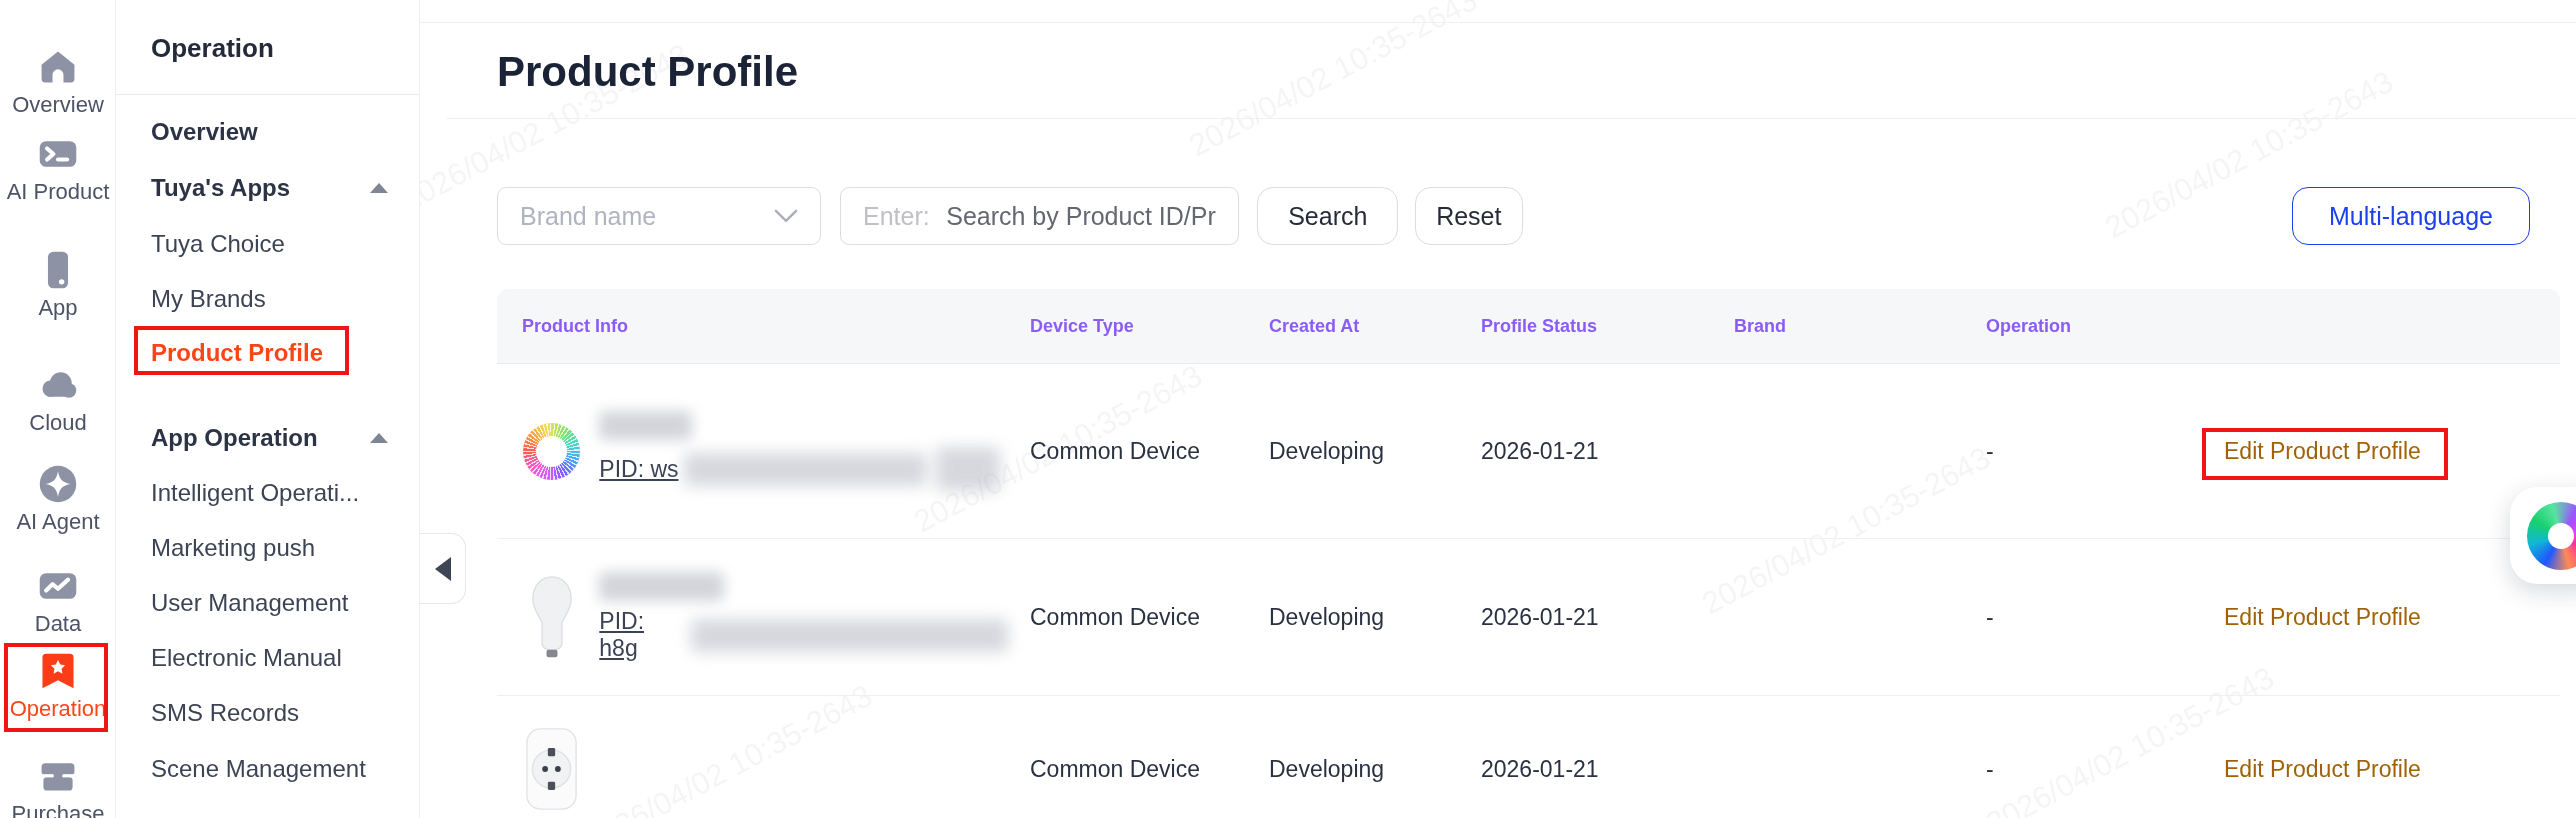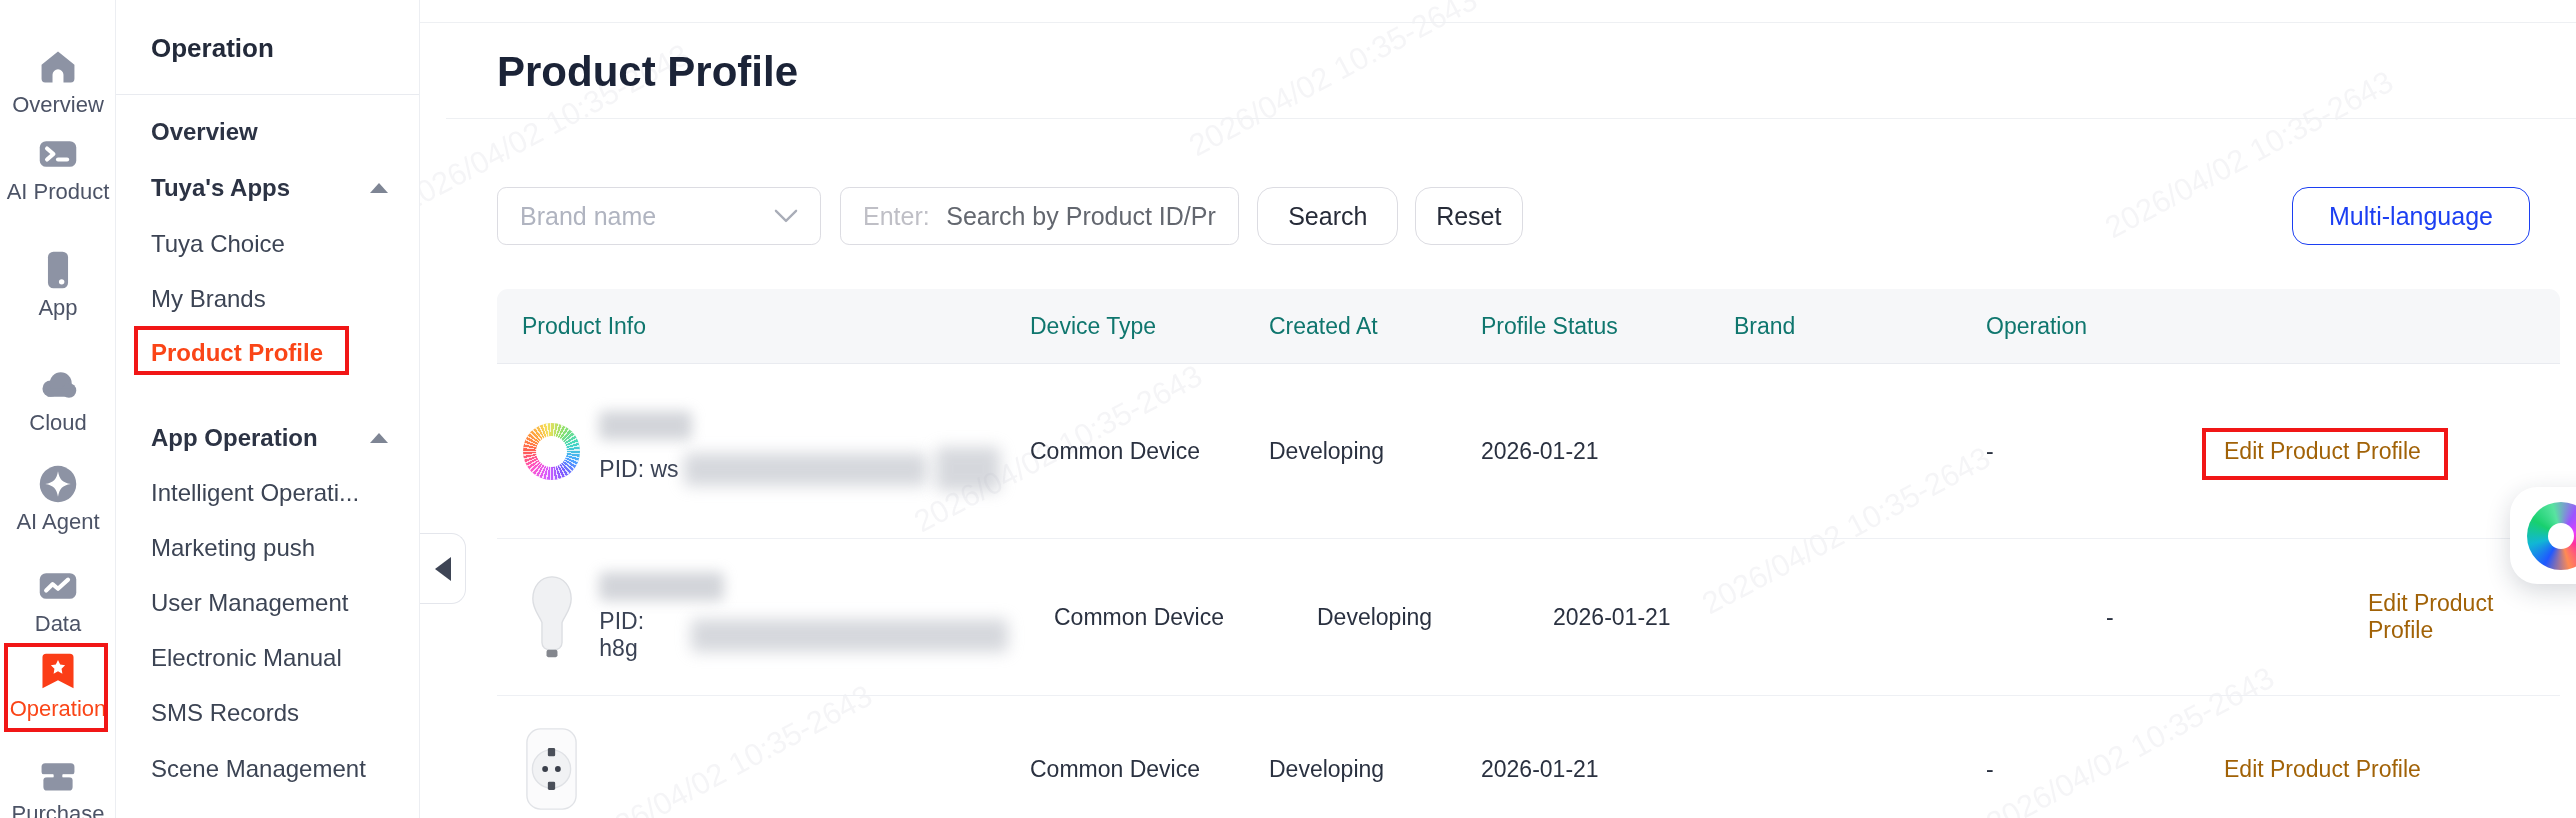--- a/index.html
+++ b/index.html
@@ -51,35 +51,35 @@
   .search-box .prefix { color:#bfbfc6; margin-right:16.5px; }
   .search-box .ph { color:#63676f; white-space:nowrap; overflow:hidden; }
   .btn { height:58px; border:1.8px solid #dcdce2; background:#fff; border-radius:16px; font-size:25px; color:#262b38; font-family:Liberation Sans, sans-serif; cursor:pointer; }
   .btn.search { width:141px; margin-right:16.5px; }
   .btn.reset { width:108px; }
   .btn.multilang { position:absolute; right:46px; top:187px; width:238px; color:#1c3ff2; border-color:#1c3ff2; font-weight:500; }
 
   
   .table { position:absolute; left:77px; top:289px; width:2063px; }
   .grid { display:grid; grid-template-columns:508px 239px 212px 253px 252px 238px 1fr; padding-left:25px; align-items:center; }
-  .thead { height:75px; background:#f6f7f9; border-radius:11px 11px 0 0; border-bottom:0.9px solid #e9ebf0; font-weight:400; color:#0f766e; font-size:23px; }
+  .thead { height:75px; background:#f6f7f9; border-radius:11px 11px 0 0; border-bottom:0.9px solid #e9ebf0; font-weight:700; color:#8b5cf6; font-size:18px; }
   .thead .th { line-height:29px; padding-right:22px; }
   .th.dev { padding-right:59px; }
   .trow { border-bottom:0.9px solid #eef0f4; font-size:23px; color:#2a3140; }
-  .trow.r0 { height:175px; } .trow.r1 { height:157px;gap:24px; } .trow.r2 { height:147px; }
+  .trow.r0 { height:175px; } .trow.r1 { height:157px; } .trow.r2 { height:147px; }
   .cell { padding-right:22px; }
   .op-link { color:#a16207; cursor:pointer; font-weight:500; }
 
   
   .pcell { display:flex; align-items:center; gap:18.3px; }
   .pic { width:59px; height:84px; display:flex; align-items:center; justify-content:center; flex:0 0 59px; }
   .ptxt { display:flex; flex-direction:column; gap:7.3px; }
   .blur-name { width:93px; height:29px; border-radius:4.6px; background:#aeb2bb; opacity:.55; filter:blur(6.4px); }
   .blur-name.wide { width:125px; }
-  .pid-line { display:flex; align-items:center; color:#3a4254; }
+  .pid-line { display:flex; align-items:center; color:#3a4254;text-decoration:underline; }
   .blur-bar { height:33px; border-radius:4.6px; background:#b4b8c1; opacity:.55; filter:blur(7.3px); margin-left:5.5px; }
   .bb0 { width:243px; } .bb0b { width:64px; height:44px; margin-left:9.2px; }
   .bb1 { width:330px; } .bb2 { width:229px; }
 
   
   .ring { position:relative; width:57px; height:57px; border-radius:50%;
           background:conic-gradient(from -90deg,#ff5a52,#ff9c3c,#f5e05a,#8ce06e,#44d9c0,#49a7ff,#7a5cff,#d85bff,#ff58c8,#ff5a52); }
   .ring::after { content:""; position:absolute; inset:0; border-radius:50%;
           background:repeating-conic-gradient(rgba(255,255,255,0) 0 5deg, rgba(255,255,255,.8) 5deg 8deg); }
   .ring::before { content:""; position:absolute; inset:13px; border-radius:50%; background:#fff; z-index:1; }

